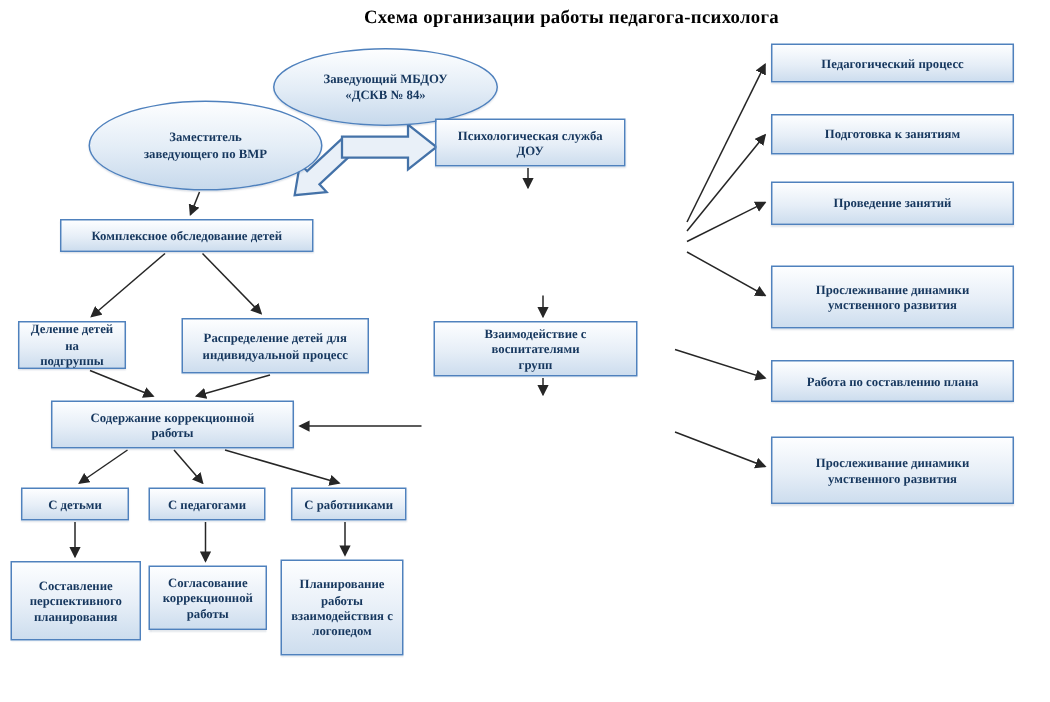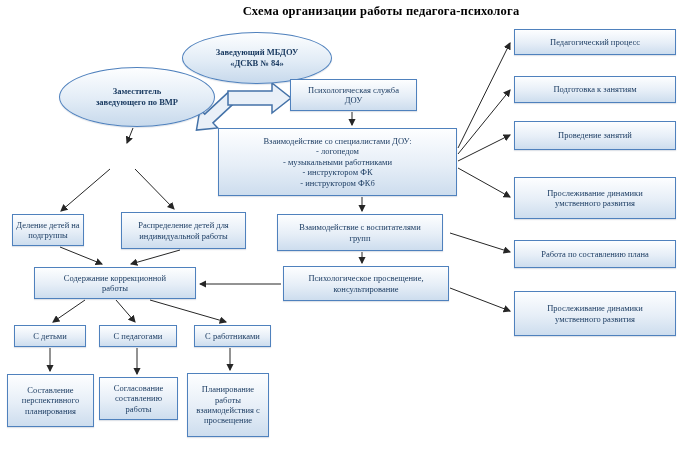--- a/index.html
+++ b/index.html
@@ -8,21 +8,21 @@
     font-family:"Liberation Serif", serif;
   }
   #title{
     position:absolute;left:0;top:4px;width:100%;text-align:center;
     font-size:12.5px;font-weight:700;color:#000000;letter-spacing:.2px;padding-left:31px;
   }
   .box{
     position:absolute;box-sizing:border-box;
     border:1px solid #4f81bd;
     background:linear-gradient(180deg,#fdfeff 0%,#e6eef7 55%,#cdddee 100%);
-    color:#16375e;font-weight:400;font-size:8.5px;line-height:1.22;
+    color:#16375e;font-weight:700;font-size:8.5px;line-height:1.22;
     display:flex;align-items:center;justify-content:center;text-align:center;
     white-space:pre-line;padding:1px 3px;
     box-shadow:0 1px 1px rgba(40,70,110,.15);
   }
   .ellipse{
     position:absolute;box-sizing:border-box;
     border:1px solid #4f81bd;border-radius:50%;
     background:linear-gradient(180deg,#fdfeff 0%,#e2ecf6 55%,#c7d9ec 100%);
     color:#16375e;font-weight:700;font-size:8.5px;line-height:1.25;
     display:flex;align-items:center;justify-content:center;text-align:center;
@@ -75,48 +75,42 @@
 
   <div id="title">Схема организации работы педагога-психолога</div>
 
   <div class="ellipse" style="left:182px;top:32px;width:150px;height:52px">Заведующий МБДОУ
 «ДСКВ № 84»</div>
   <div class="ellipse" style="left:59px;top:67px;width:156px;height:60px">Заместитель
 заведующего по ВМР</div>
 
   <div class="box" style="left:290px;top:79px;width:127px;height:32px">Психологическая служба
 ДОУ</div>
-  <div class="box" style="left:218px;top:128px;width:239px;height:68px">Взаимодействие со специалистами ДОУ:
-- логопедом
-- музыкальными работниками
-- инструктором ФК
-- инструктором ФКб</div>
+  <div class="box" style="left:40px;top:146px;width:169px;height:22px">Комплексное обследование детей</div>
   <div class="box" style="left:12px;top:214px;width:72px;height:32px">Деление детей на
 подгруппы</div>
   <div class="box" style="left:121px;top:212px;width:125px;height:37px">Распределение детей для
-индивидуальной работы</div>
-  <div class="box" style="left:277px;top:214px;width:166px;height:37px">Взаимодействие с воспитателями
+индивидуальной процесс</div>
+  <div class="box" style="left:289px;top:214px;width:136px;height:37px">Взаимодействие с воспитателями
 групп</div>
   <div class="box" style="left:34px;top:267px;width:162px;height:32px">Содержание коррекционной
 работы</div>
-  <div class="box" style="left:283px;top:266px;width:166px;height:35px">Психологическое просвещение,
-консультирование</div>
   <div class="box" style="left:14px;top:325px;width:72px;height:22px">С детьми</div>
   <div class="box" style="left:99px;top:325px;width:78px;height:22px">С педагогами</div>
   <div class="box" style="left:194px;top:325px;width:77px;height:22px">С работниками</div>
   <div class="box" style="left:7px;top:374px;width:87px;height:53px">Составление
 перспективного
 планирования</div>
   <div class="box" style="left:99px;top:377px;width:79px;height:43px">Согласование
-составлению
+коррекционной
 работы</div>
   <div class="box" style="left:187px;top:373px;width:82px;height:64px">Планирование
 работы
 взаимодействия с
-просвещение</div>
+логопедом</div>
 
   <div class="box" style="left:514px;top:29px;width:162px;height:26px">Педагогический процесс</div>
   <div class="box" style="left:514px;top:76px;width:162px;height:27px">Подготовка к занятиям</div>
   <div class="box" style="left:514px;top:121px;width:162px;height:29px">Проведение занятий</div>
   <div class="box" style="left:514px;top:177px;width:162px;height:42px">Прослеживание динамики
 умственного развития</div>
   <div class="box" style="left:514px;top:240px;width:162px;height:28px">Работа по составлению плана</div>
   <div class="box" style="left:514px;top:291px;width:162px;height:45px">Прослеживание динамики
 умственного развития</div>
 

